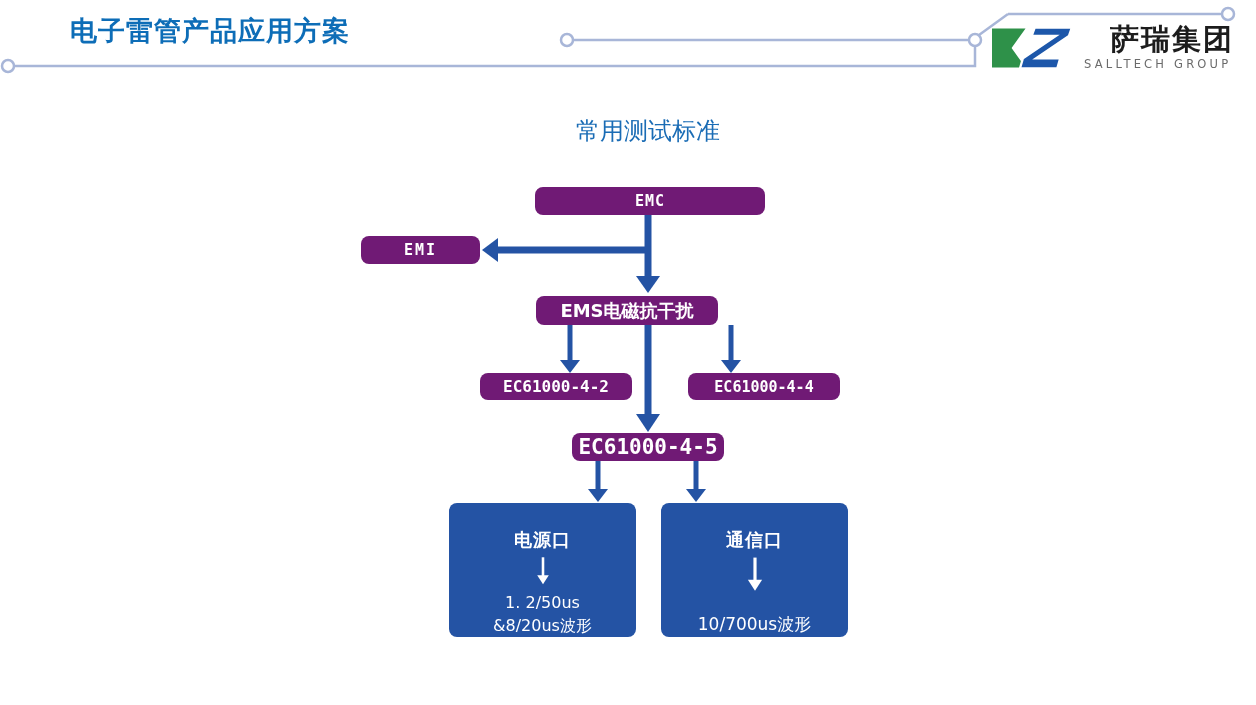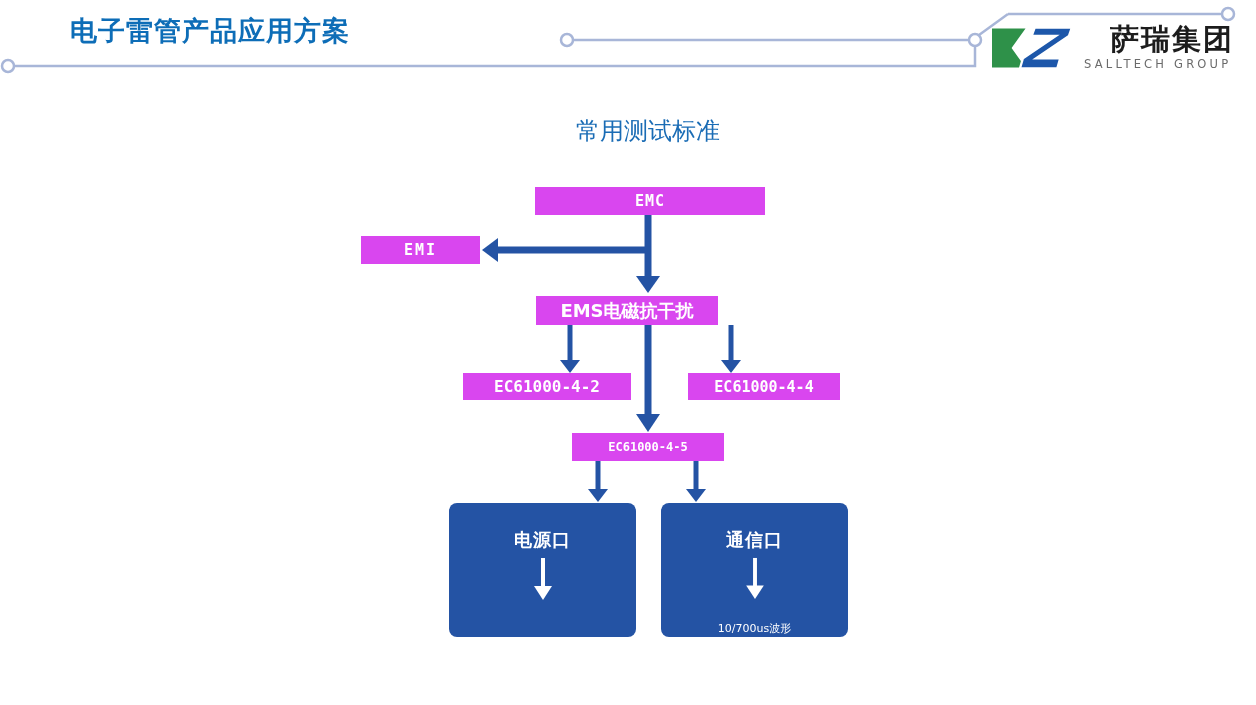--- a/index.html
+++ b/index.html
@@ -74,36 +74,36 @@
   .connectors {
     position: absolute;
     left: 0; top: 0;
     width: 1256px;
     height: 705px;
     pointer-events: none;
   }
 
   .node {
     position: absolute;
-    background: #d946ef;
+    background: #701a75;
     color: #ffffff;
-    border-radius: 0;
+    border-radius: 8px;
     display: flex;
     align-items: center;
     justify-content: center;
     font-size: 15px;
   }
   .node.mono { font-family: "DejaVu Sans Mono", "Liberation Mono", monospace; font-weight: bold; }
 
   .node-emc { left: 535px; top: 187px; width: 230px; height: 28px; letter-spacing: 1px; }
   .node-emi { left: 361px; top: 236px; width: 119px; height: 28px; letter-spacing: 2px; }
   .node-ems { left: 536px; top: 296px; width: 182px; height: 29px; font-size: 18px; font-weight: 600; }
-  .node-ec2 { left: 463px; top: 373px; width: 168px; height: 27px; font-size: 16px; }
+  .node-ec2 { left: 480px; top: 373px; width: 152px; height: 27px; font-size: 16px; }
   .node-ec4 { left: 688px; top: 373px; width: 152px; height: 27px; font-size: 15px; }
-  .node-ec5 { left: 572px; top: 433px; width: 152px; height: 28px; font-size: 12px; }
+  .node-ec5 { left: 572px; top: 433px; width: 152px; height: 28px; font-size: 21px; }
 
   .bigbox {
     position: absolute;
     top: 503px;
     width: 187px;
     height: 134px;
     background: #2453a4;
     border-radius: 8px;
     color: #ffffff;
     display: flex;
@@ -115,21 +115,21 @@
   .bigbox-comm  { left: 661px; }
   .bigbox-title { font-size: 18px; font-weight: 600; letter-spacing: 1px; }
   .bigbox-arrow { margin-top: 4px; display: block; }
   .bigbox-lines {
     margin-top: 5px;
     text-align: center;
     font-size: 16px;
     line-height: 1.45;
     font-weight: 500;
   }
-  .bigbox-comm .bigbox-lines { margin-top: 20px; font-size: 11px; }
+  .bigbox-comm .bigbox-lines { margin-top: 20px; font-size: 17px; }
 </style>
 </head>
 <body>
 
 <div class="slide">
 
   <svg class="decor-svg" viewBox="0 0 1256 90" fill="none">
     <polyline points="14,66 975,66 975,46" stroke="#a8b6d8" stroke-width="2.5"></polyline>
     <line x1="573" y1="40" x2="969" y2="40" stroke="#a8b6d8" stroke-width="2.5"></line>
     <line x1="979" y1="35" x2="1008" y2="14" stroke="#a8b6d8" stroke-width="2.5"></line>
@@ -190,20 +190,24 @@
   <div class="node node-ec4 mono">EC61000-4-4</div>
 
   <div class="node node-ec5 mono">EC61000-4-5</div>
 
   <div class="bigbox bigbox-power">
     <div class="bigbox-title">电源口</div>
     <svg class="bigbox-arrow" width="22" height="46" viewBox="0 0 22 46">
       <line x1="11" y1="2" x2="11" y2="32" stroke="#ffffff" stroke-width="4"></line>
       <polygon points="2,30 20,30 11,44" fill="#ffffff"></polygon>
     </svg>
+    <div class="bigbox-lines">
+      <div>1. 2/50us</div>
+      <div>&amp;8/20us波形</div>
+    </div>
   </div>
 
   <div class="bigbox bigbox-comm">
     <div class="bigbox-title">通信口</div>
     <svg class="bigbox-arrow" width="22" height="46" viewBox="0 0 22 46">
       <line x1="11" y1="2" x2="11" y2="32" stroke="#ffffff" stroke-width="4"></line>
       <polygon points="2,30 20,30 11,44" fill="#ffffff"></polygon>
     </svg>
     <div class="bigbox-lines">
       <div>10/700us波形</div>

